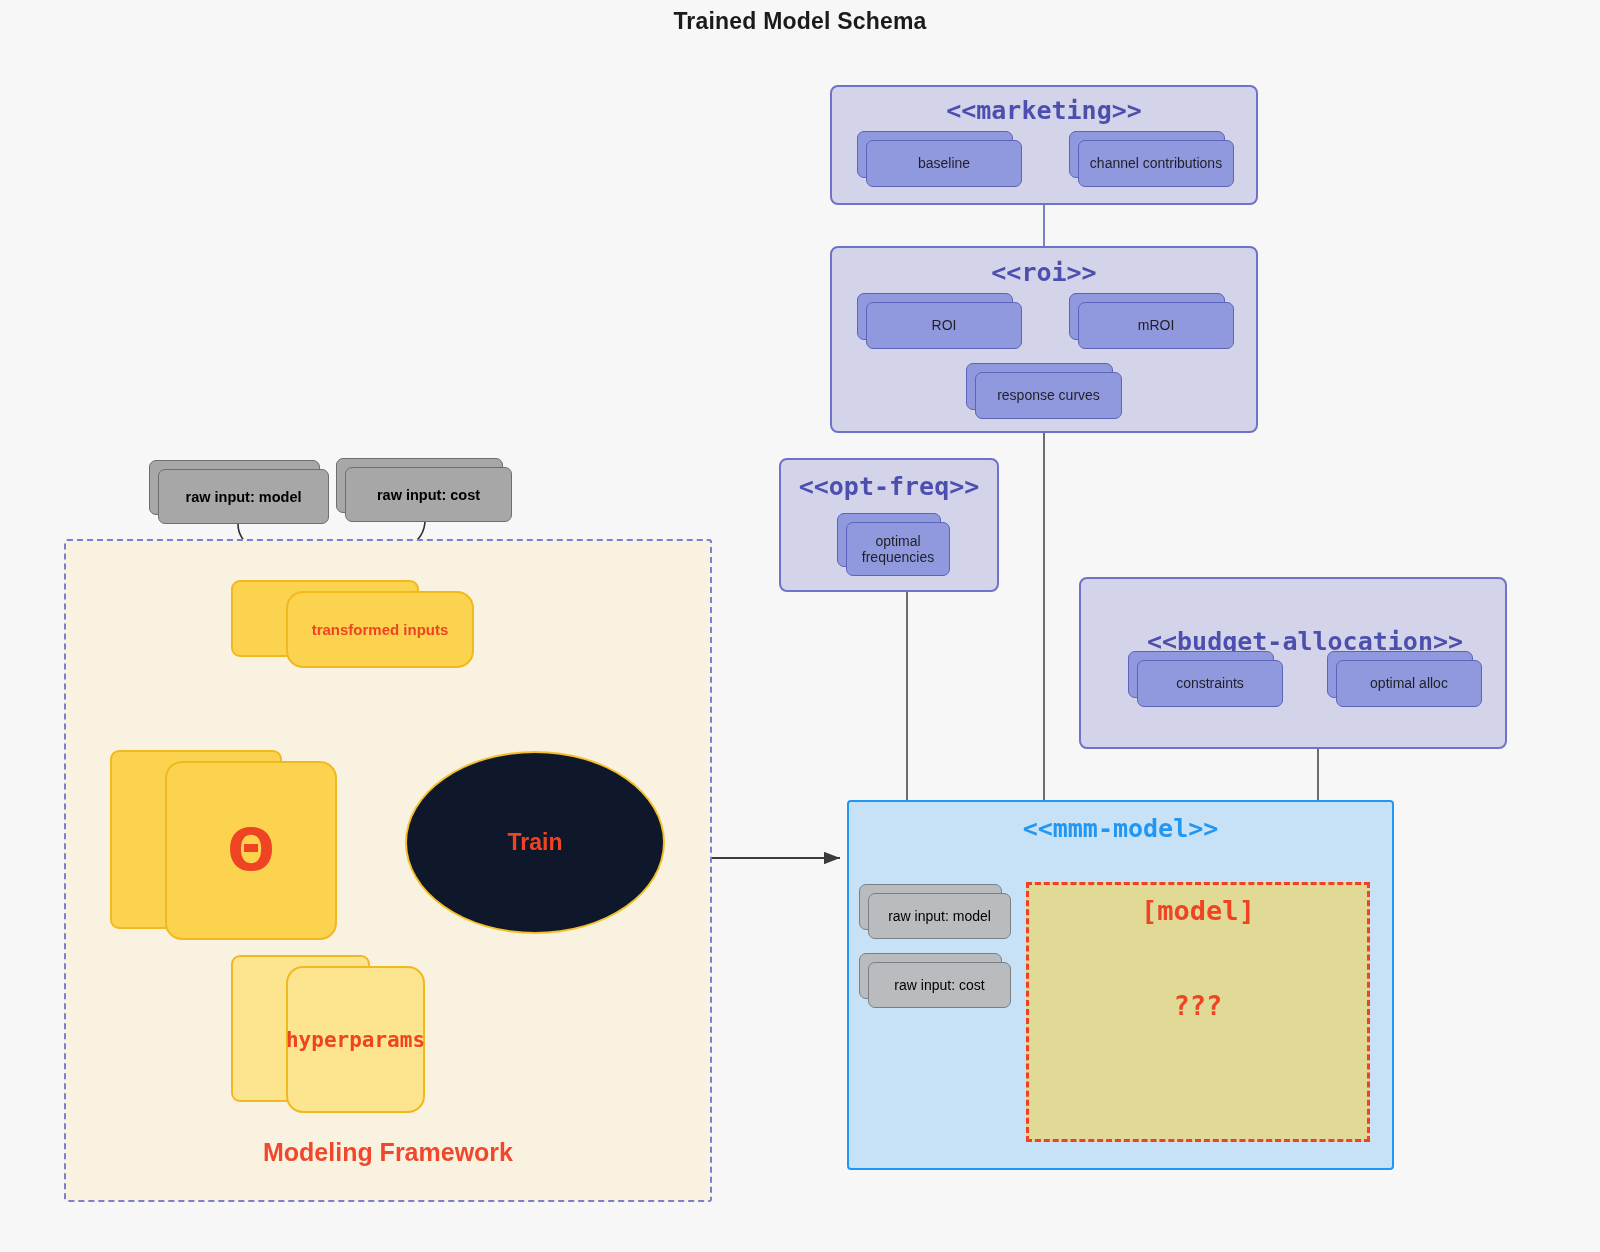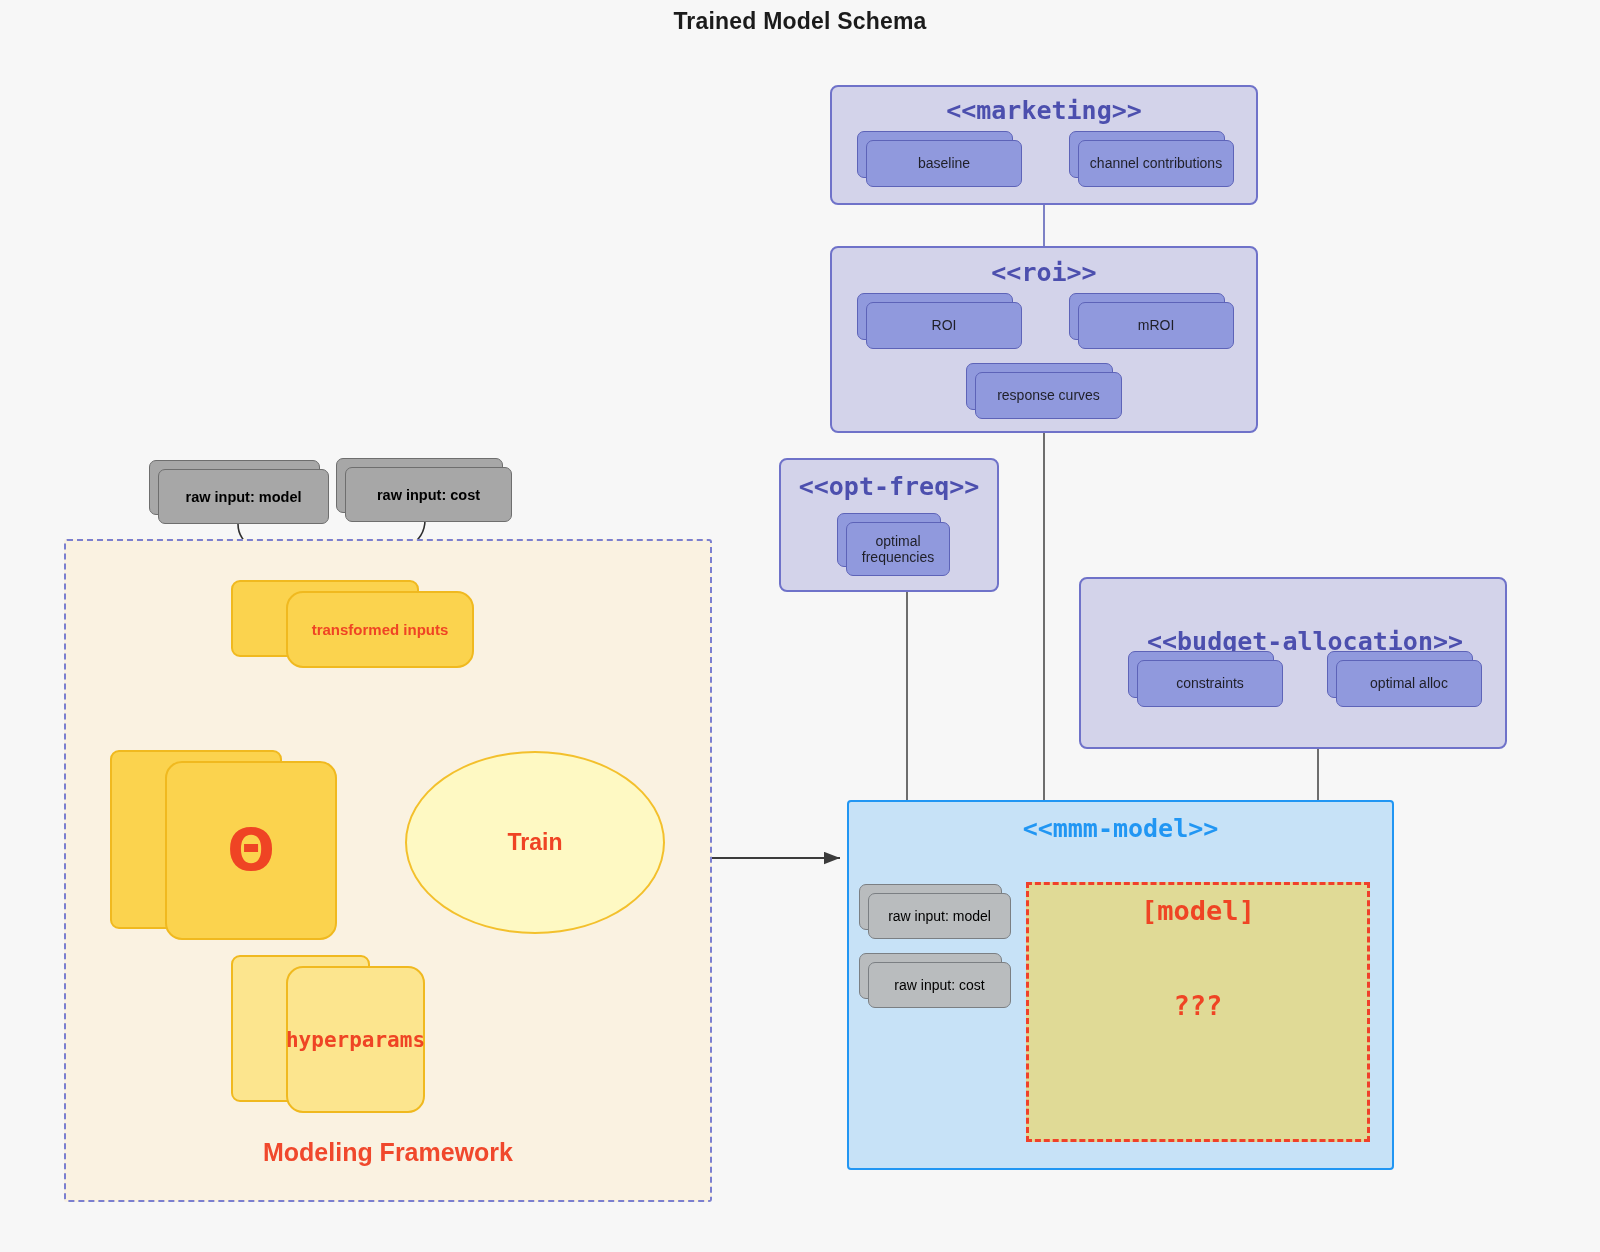--- a/index.html
+++ b/index.html
@@ -177,21 +177,21 @@
     font-size: 56px;
     font-weight: bold;
     font-family: "DejaVu Sans", sans-serif;
   }
 
   
   #train-ellipse {
     position: absolute;
     left: 405px; top: 751px;
     width: 260px; height: 183px;
-    background: #fef9c3;
+    background: #0f172a;
     border: 2px solid #f3c02c;
     border-radius: 50%;
     display: flex; align-items: center; justify-content: center;
     color: #ef4424;
     font-size: 23px;
     font-weight: bold;
     box-sizing: border-box;
   }
 
   

